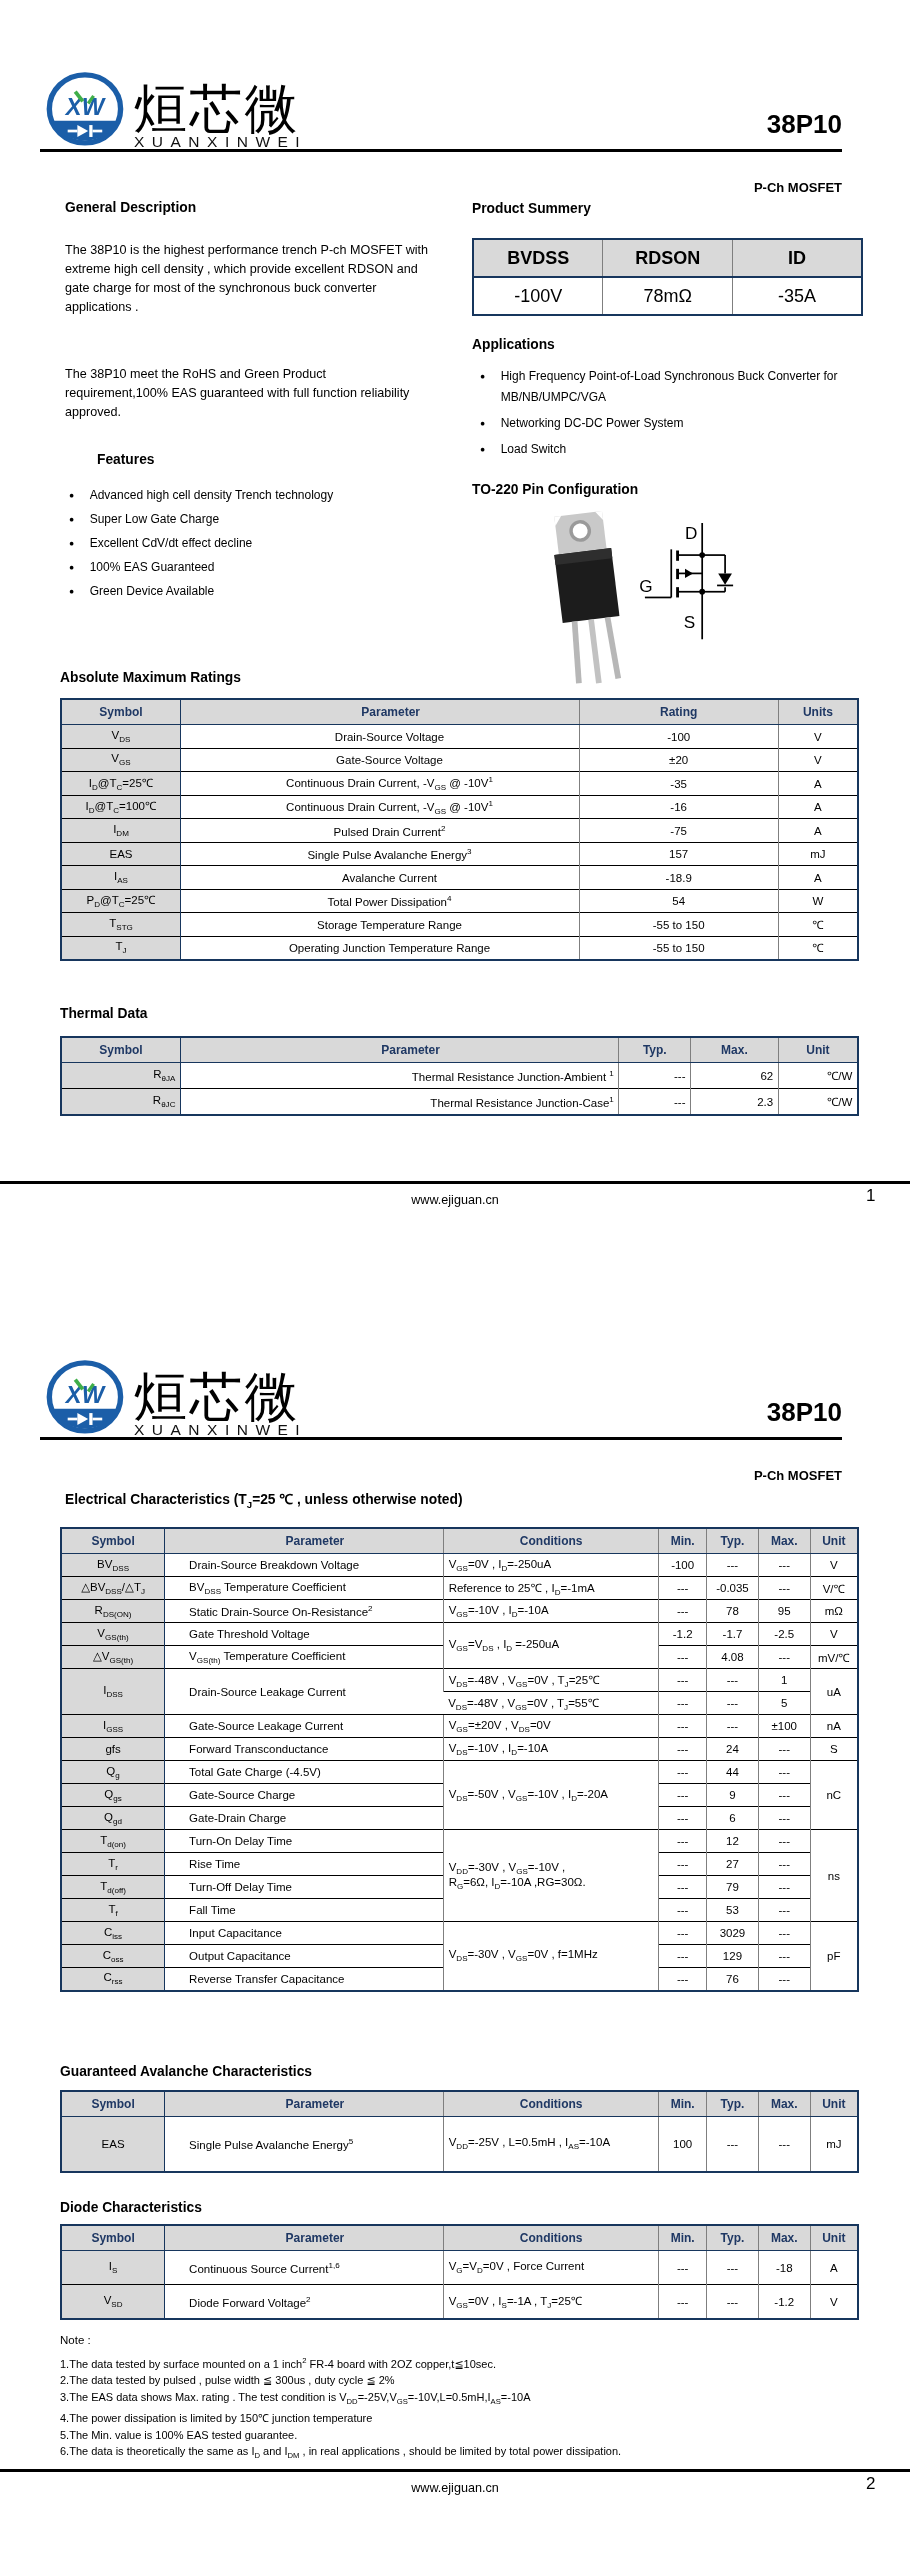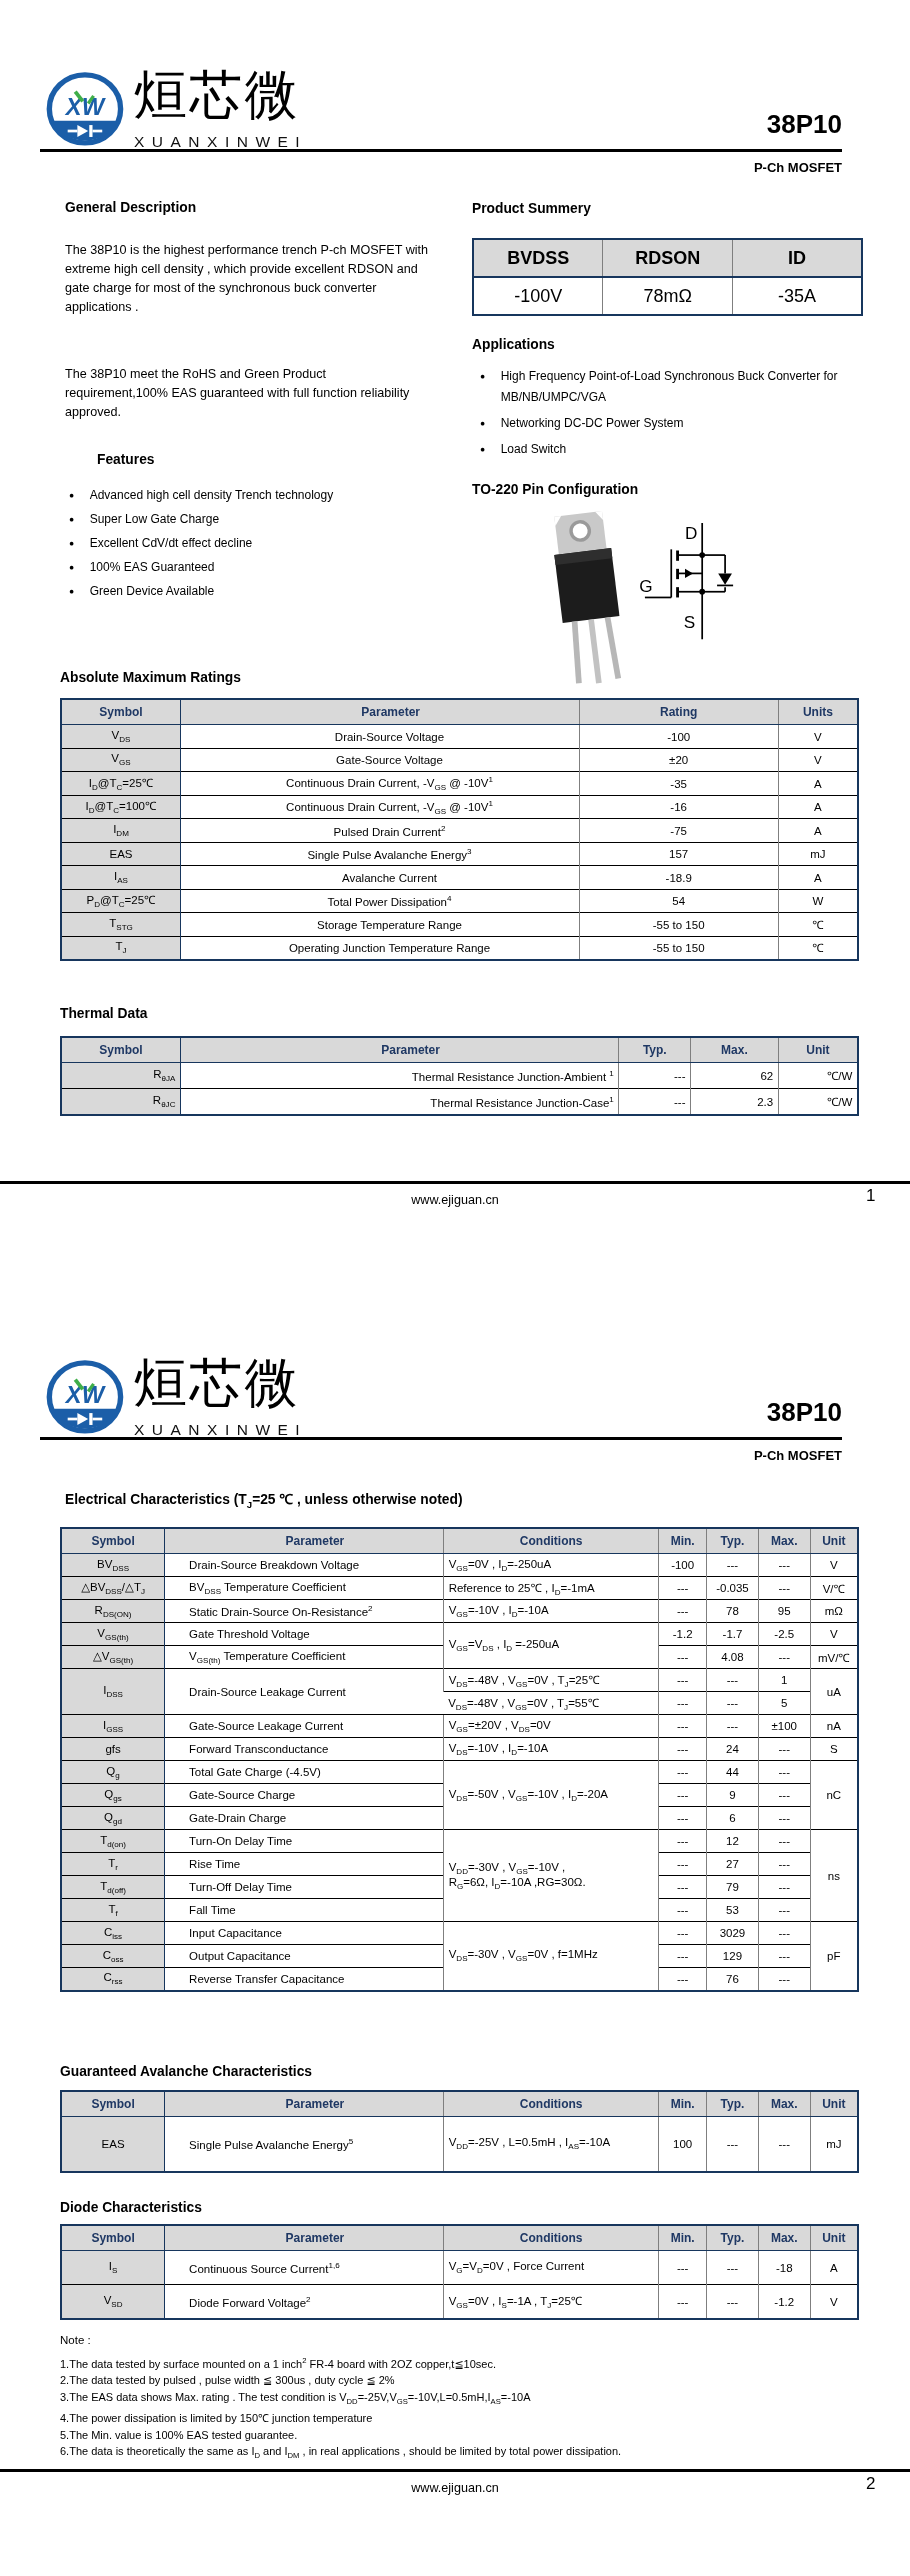--- a/index.html
+++ b/index.html
@@ -12,24 +12,24 @@
   *{box-sizing:border-box;}
   body{margin:0;width:910px;background:#ffffff;color:#000;
        font-family:"Liberation Sans", sans-serif;}
   .page{position:relative;width:910px;height:1288px;background:#fff;overflow:hidden;}
   .abs{position:absolute;}
 
   
   .brand{left:45px;top:70px;display:flex;align-items:flex-end;}
   .brand-text{margin-left:8px;}
   .brand-cn{font-size:53px;font-weight:normal;line-height:48px;letter-spacing:2.3px;color:#000000;}
-  .brand-en{font-size:15.5px;letter-spacing:7.5px;color:#111;margin-top:14px;}
+  .brand-en{font-size:15.5px;letter-spacing:7.5px;color:#111;margin-top:0px;}
   .pn{right:68px;top:109px;font-size:26px;font-weight:bold;}
   .head-rule{left:40px;top:149px;width:802px;height:3.4px;background:#000;}
-  .pch{right:68px;top:160px;font-size:13px;font-weight:bold;}
+  .pch{right:68px;top:180px;font-size:13px;font-weight:bold;}
 
   
   .sec-title{font-size:13.8px;font-weight:bold;}
   .para{font-size:12.6px;line-height:19px;}
   .li-row{display:flex;align-items:flex-start;}
   .bullet{font-size:8.6px;flex:0 0 20.7px;}
   .li-text{flex:1;}
   .feat-list .li-row{margin-bottom:7.5px;font-size:12px;line-height:16.6px;}
   .feat-list .bullet{line-height:16.6px;}
   .apps-list .li-row{margin-bottom:5.2px;font-size:12px;line-height:21px;}

